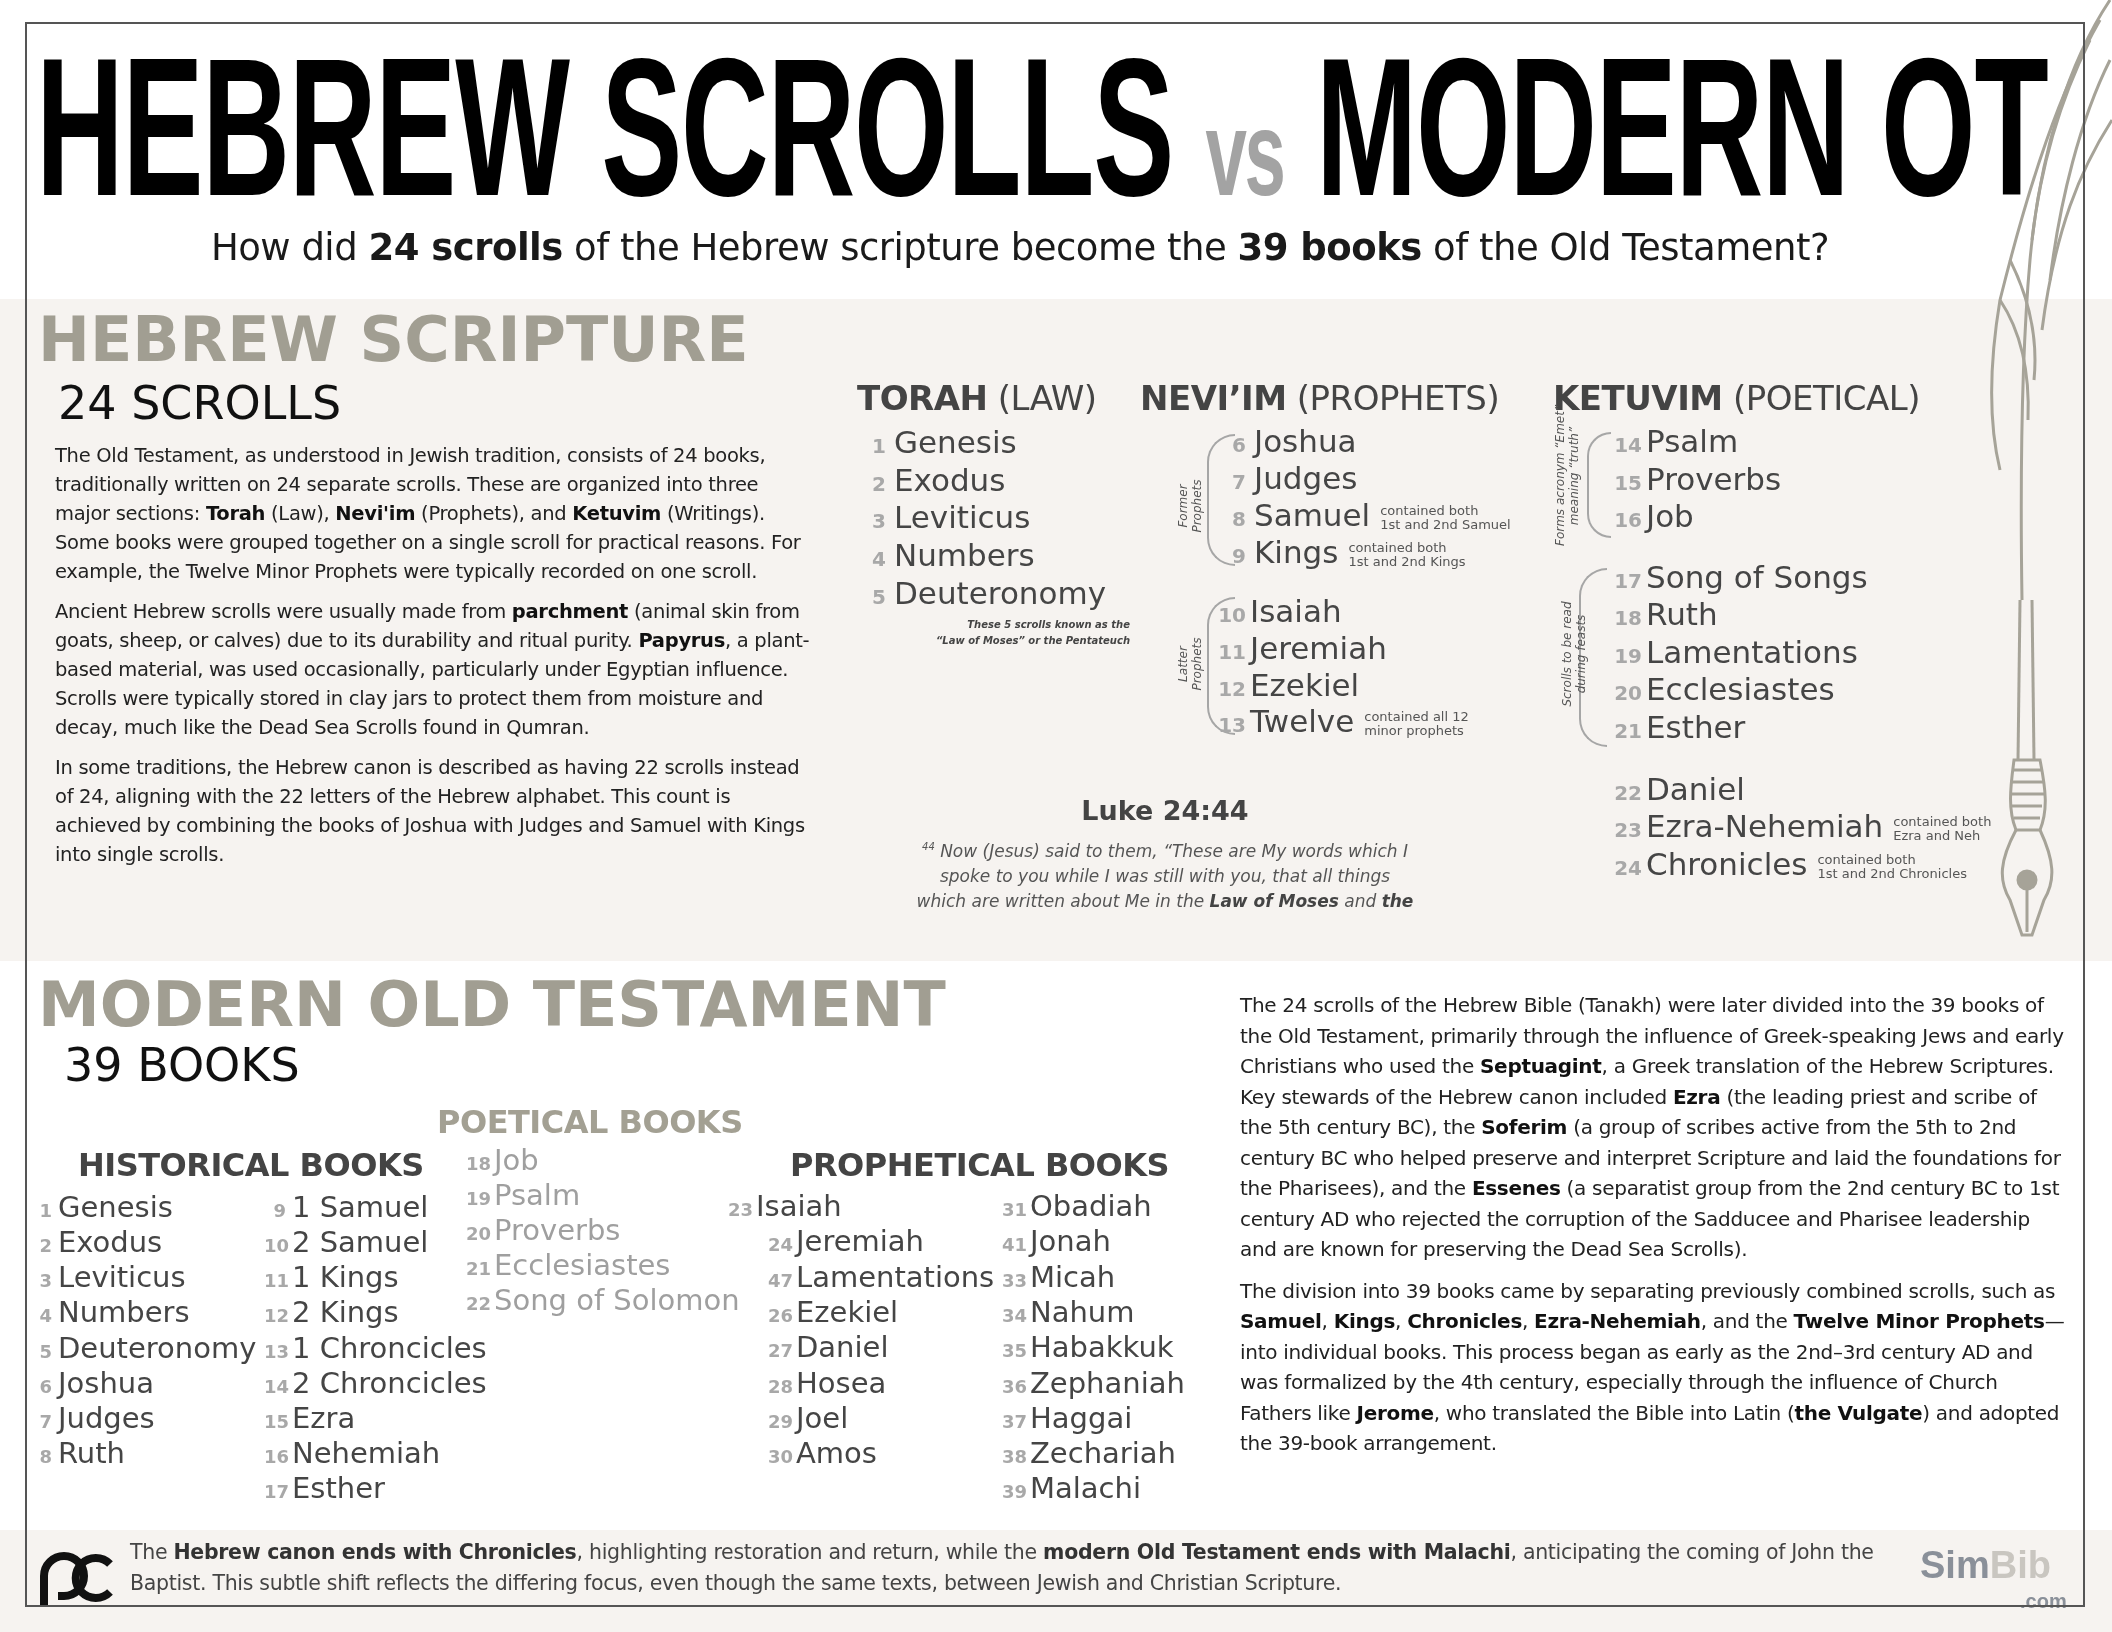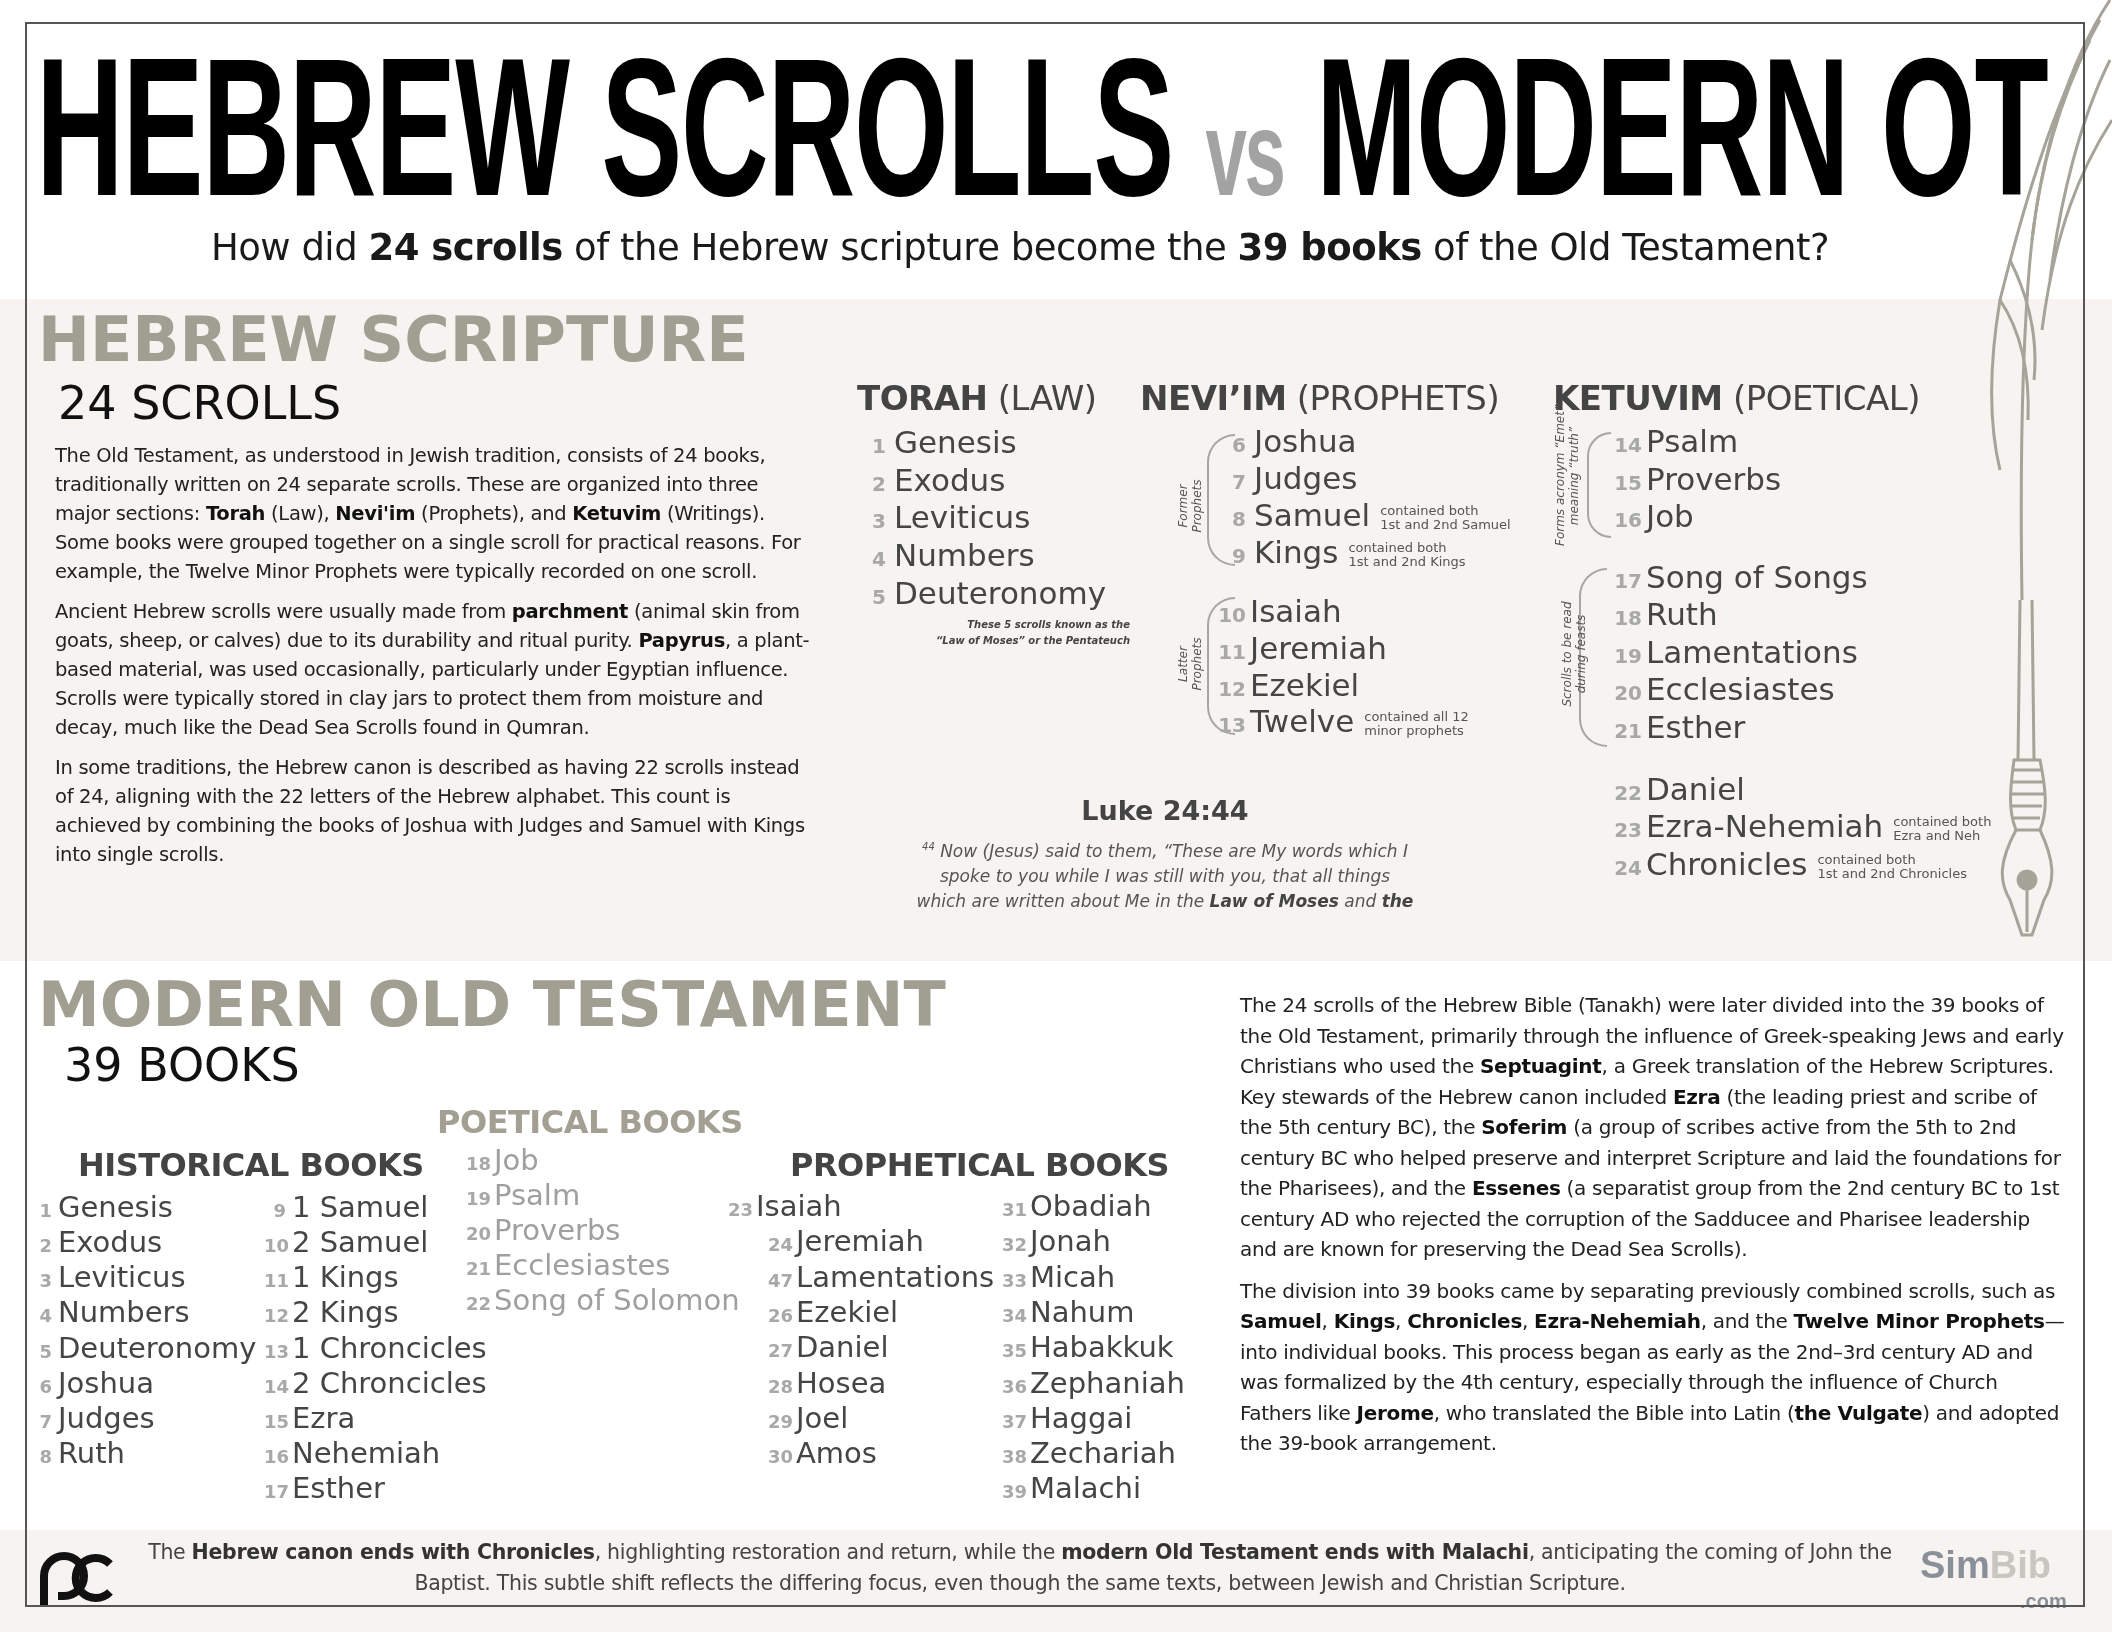--- a/index.html
+++ b/index.html
@@ -43,21 +43,21 @@
   .luke-text b { color:#444; }
   .luke-text sup { font-size:10px; }
 
   .modern .item { font-size:29px; line-height:35px; }
   .modern .item .num { font-size:18px; width:22px; margin-right:6px; }
   .poet .item { color:#9f9f9f; }
   .poet .item .num { color:#a8a8a8; }
   .mod-head { position:absolute; font-family:"DejaVu Sans", sans-serif; font-weight:bold; font-size:32px; color:#444; white-space:nowrap; letter-spacing:-0.5px; }
   .mod-head.poet-h { color:#a3a093; }
 
-  .foot-text { position:absolute; left:130px; top:1537px; width:1780px; text-align:center; font-family:"DejaVu Sans", sans-serif; font-size:20.5px; line-height:31px; color:#444; letter-spacing:-0.3px; }
+  .foot-text { position:absolute; left:130px; top:1537px; width:1780px; text-align:left; font-family:"DejaVu Sans", sans-serif; font-size:20.5px; line-height:31px; color:#444; letter-spacing:-0.3px; }
   .foot-text b { color:#333; }
   .pc-logo { position:absolute; left:36px; top:1548px; width:82px; height:58px; }
   .simbib { position:absolute; left:1920px; top:1545px; width:165px; font-family:"Liberation Sans", sans-serif; font-weight:bold; font-size:38px; line-height:40px; }
   .simbib .sim { color:#8a9099; }
   .simbib .bib { color:#c9c6c0; }
   .simbib .com { position:absolute; left:100px; top:36px; font-size:20px; color:#8a9099; font-weight:bold; }
 
   .feather { position:absolute; left:1960px; top:0; width:152px; height:960px; z-index:3; }
 </style>
 </head>
@@ -205,21 +205,21 @@
   <div class="item" style="left:728px; top:1189px;"><span class="num">23</span><span class="name">Isaiah</span></div>
   <div class="item" style="left:768px; top:1224px;"><span class="num">24</span><span class="name">Jeremiah</span></div>
   <div class="item" style="left:768px; top:1260px;"><span class="num">47</span><span class="name">Lamentations</span></div>
   <div class="item" style="left:768px; top:1295px;"><span class="num">26</span><span class="name">Ezekiel</span></div>
   <div class="item" style="left:768px; top:1330px;"><span class="num">27</span><span class="name">Daniel</span></div>
   <div class="item" style="left:768px; top:1366px;"><span class="num">28</span><span class="name">Hosea</span></div>
   <div class="item" style="left:768px; top:1401px;"><span class="num">29</span><span class="name">Joel</span></div>
   <div class="item" style="left:768px; top:1436px;"><span class="num">30</span><span class="name">Amos</span></div>
 
   <div class="item" style="left:1002px; top:1189px;"><span class="num">31</span><span class="name">Obadiah</span></div>
-  <div class="item" style="left:1002px; top:1224px;"><span class="num">32</span><span class="name">Jonah</span></div>
+  <div class="item" style="left:1002px; top:1224px;"><span class="num">41</span><span class="name">Jonah</span></div>
   <div class="item" style="left:1002px; top:1260px;"><span class="num">33</span><span class="name">Micah</span></div>
   <div class="item" style="left:1002px; top:1295px;"><span class="num">34</span><span class="name">Nahum</span></div>
   <div class="item" style="left:1002px; top:1330px;"><span class="num">35</span><span class="name">Habakkuk</span></div>
   <div class="item" style="left:1002px; top:1366px;"><span class="num">36</span><span class="name">Zephaniah</span></div>
   <div class="item" style="left:1002px; top:1401px;"><span class="num">37</span><span class="name">Haggai</span></div>
   <div class="item" style="left:1002px; top:1436px;"><span class="num">38</span><span class="name">Zechariah</span></div>
   <div class="item" style="left:1002px; top:1471px;"><span class="num">39</span><span class="name">Malachi</span></div>
 </div>
 
 <div class="para" style="left:1240px; top:990px; width:830px; font-size:20px; line-height:30.5px;">

